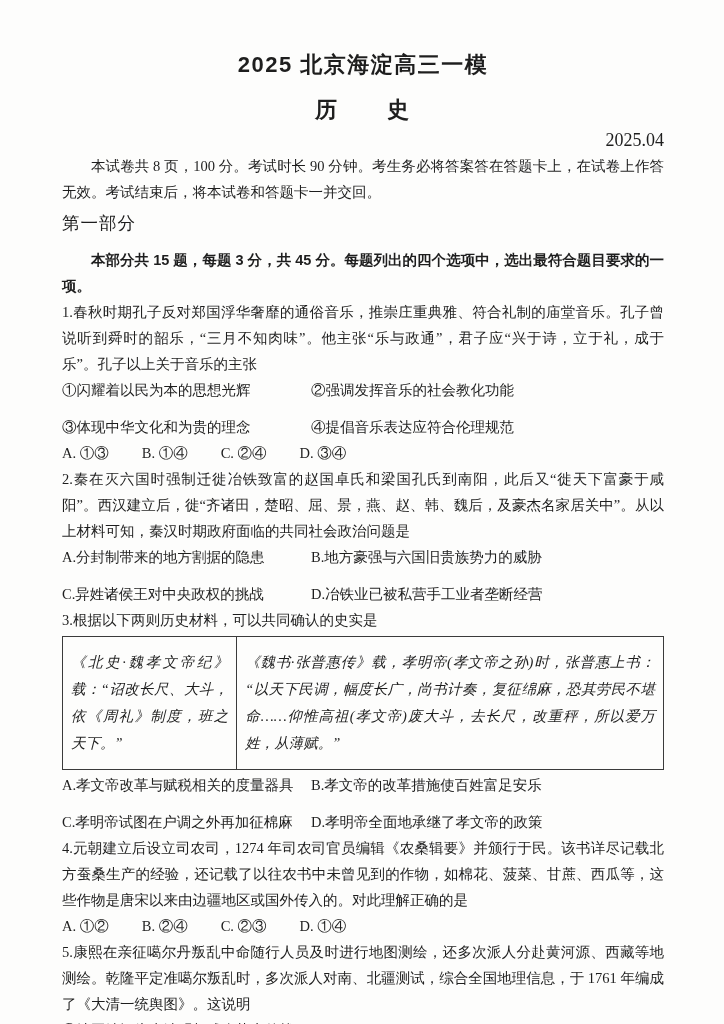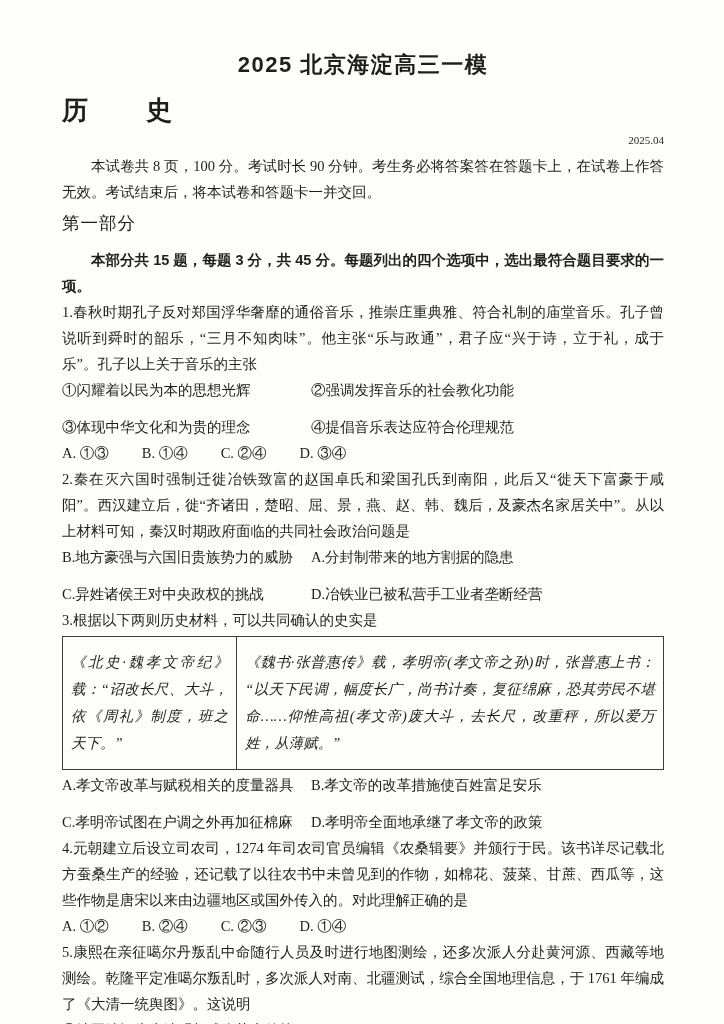--- a/index.html
+++ b/index.html
@@ -20,28 +20,28 @@
   h1.title {
     margin: 0;
     font-family: "Liberation Sans", "DejaVu Sans", sans-serif;
     font-weight: bold; font-size: 22px;
     text-align: center; letter-spacing: 1.5px;
     line-height: 30px;
   }
   h2.subject {
     margin: 15px 0 0;
     font-family: "Liberation Sans", "DejaVu Sans", sans-serif;
-    font-weight: bold; font-size: 26px;
-    letter-spacing: 2px;
+    font-weight: bold; font-size: 22px;
+    text-align: center; letter-spacing: 2px;
     line-height: 30px;
   }
   .date {
     margin-top: 5px;
     text-align: right;
-    font-size: 11px; line-height: 20px;
+    font-size: 18px; line-height: 20px;
   }
   p.note {
     margin: 3px 0 0;
     text-indent: 2em;
     text-align: justify;
     line-height: 26px;
   }
   h3.section-title {
     margin: 5px 0 0;
     font-weight: normal; font-size: 17.5px;
@@ -111,22 +111,22 @@
       <span>A. ①③</span>
       <span>B. ①④</span>
       <span>C. ②④</span>
       <span>D. ③④</span>
     </div>
   </section>
 
   <section class="q">
     <p class="stem">2.秦在灭六国时强制迁徙冶铁致富的赵国卓氏和梁国孔氏到南阳，此后又“徙天下富豪于咸阳”。西汉建立后，徙“齐诸田，楚昭、屈、景，燕、赵、韩、魏后，及豪杰名家居关中”。从以上材料可知，秦汉时期政府面临的共同社会政治问题是</p>
     <div class="grid2">
+      <span>A.分封制带来的地方割据的隐患</span>
       <span>B.地方豪强与六国旧贵族势力的威胁</span>
-      <span>A.分封制带来的地方割据的隐患</span>
       <span>C.异姓诸侯王对中央政权的挑战</span>
       <span>D.冶铁业已被私营手工业者垄断经营</span>
     </div>
   </section>
 
   <section class="q">
     <p class="stem">3.根据以下两则历史材料，可以共同确认的史实是</p>
     <table class="material">
       <tbody>
         <tr>

